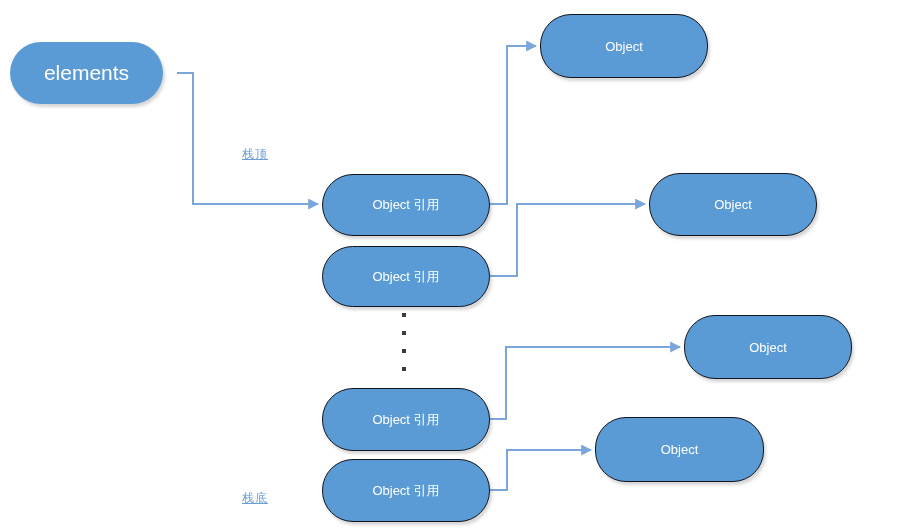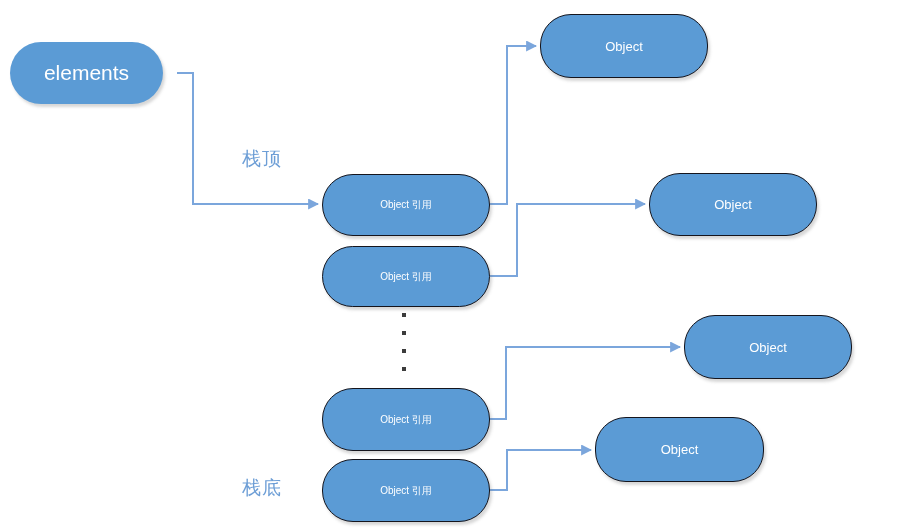--- a/index.html
+++ b/index.html
@@ -36,40 +36,41 @@
   .bordered {
     border: 1.5px solid #15151d;
     box-shadow: 2px 3px 3px rgba(110,110,110,0.28);
   }
   .elements-box {
     left: 10px; top: 42px;
     width: 153px; height: 62px;
     font-size: 21px;
     box-shadow: 2px 3px 3px rgba(110,110,110,0.28);
   }
-  .ref-box { left: 322px; width: 168px; height: 62px; font-size: 10px; }
+  .ref-box { left: 322px; width: 168px; height: 62px; font-size: 13px; }
   .ref-1 { top: 174px; }
   .ref-2 { top: 246px; height: 61px; }
   .ref-3 { top: 388px; height: 63px; }
   .ref-4 { top: 459px; height: 63px; }
   .obj-box { font-size: 13px; }
   .obj-1 { left: 540px; top: 14px;  width: 168px; height: 64px; }
   .obj-2 { left: 649px; top: 173px; width: 168px; height: 63px; }
   .obj-3 { left: 684px; top: 315px; width: 168px; height: 64px; }
   .obj-4 { left: 595px; top: 417px; width: 169px; height: 65px; }
   .stack-label {
     position: absolute;
     left: 242px;
     color: #6d9ed6;
-    font-size: 19px;
+    font-size: 12px;
     letter-spacing: 1px;
     white-space: nowrap;
+    text-decoration: underline;
   }
   .stack-label.top    { top: 146px; }
-  .stack-label.bottom { top: 475px; }
+  .stack-label.bottom { top: 490px; }
   .dots {
     position: absolute;
     left: 402px; top: 313px;
     display: flex;
     flex-direction: column;
     gap: 14px;
   }
   .dot {
     width: 4px; height: 4px;
     background: #3c3c3c;

